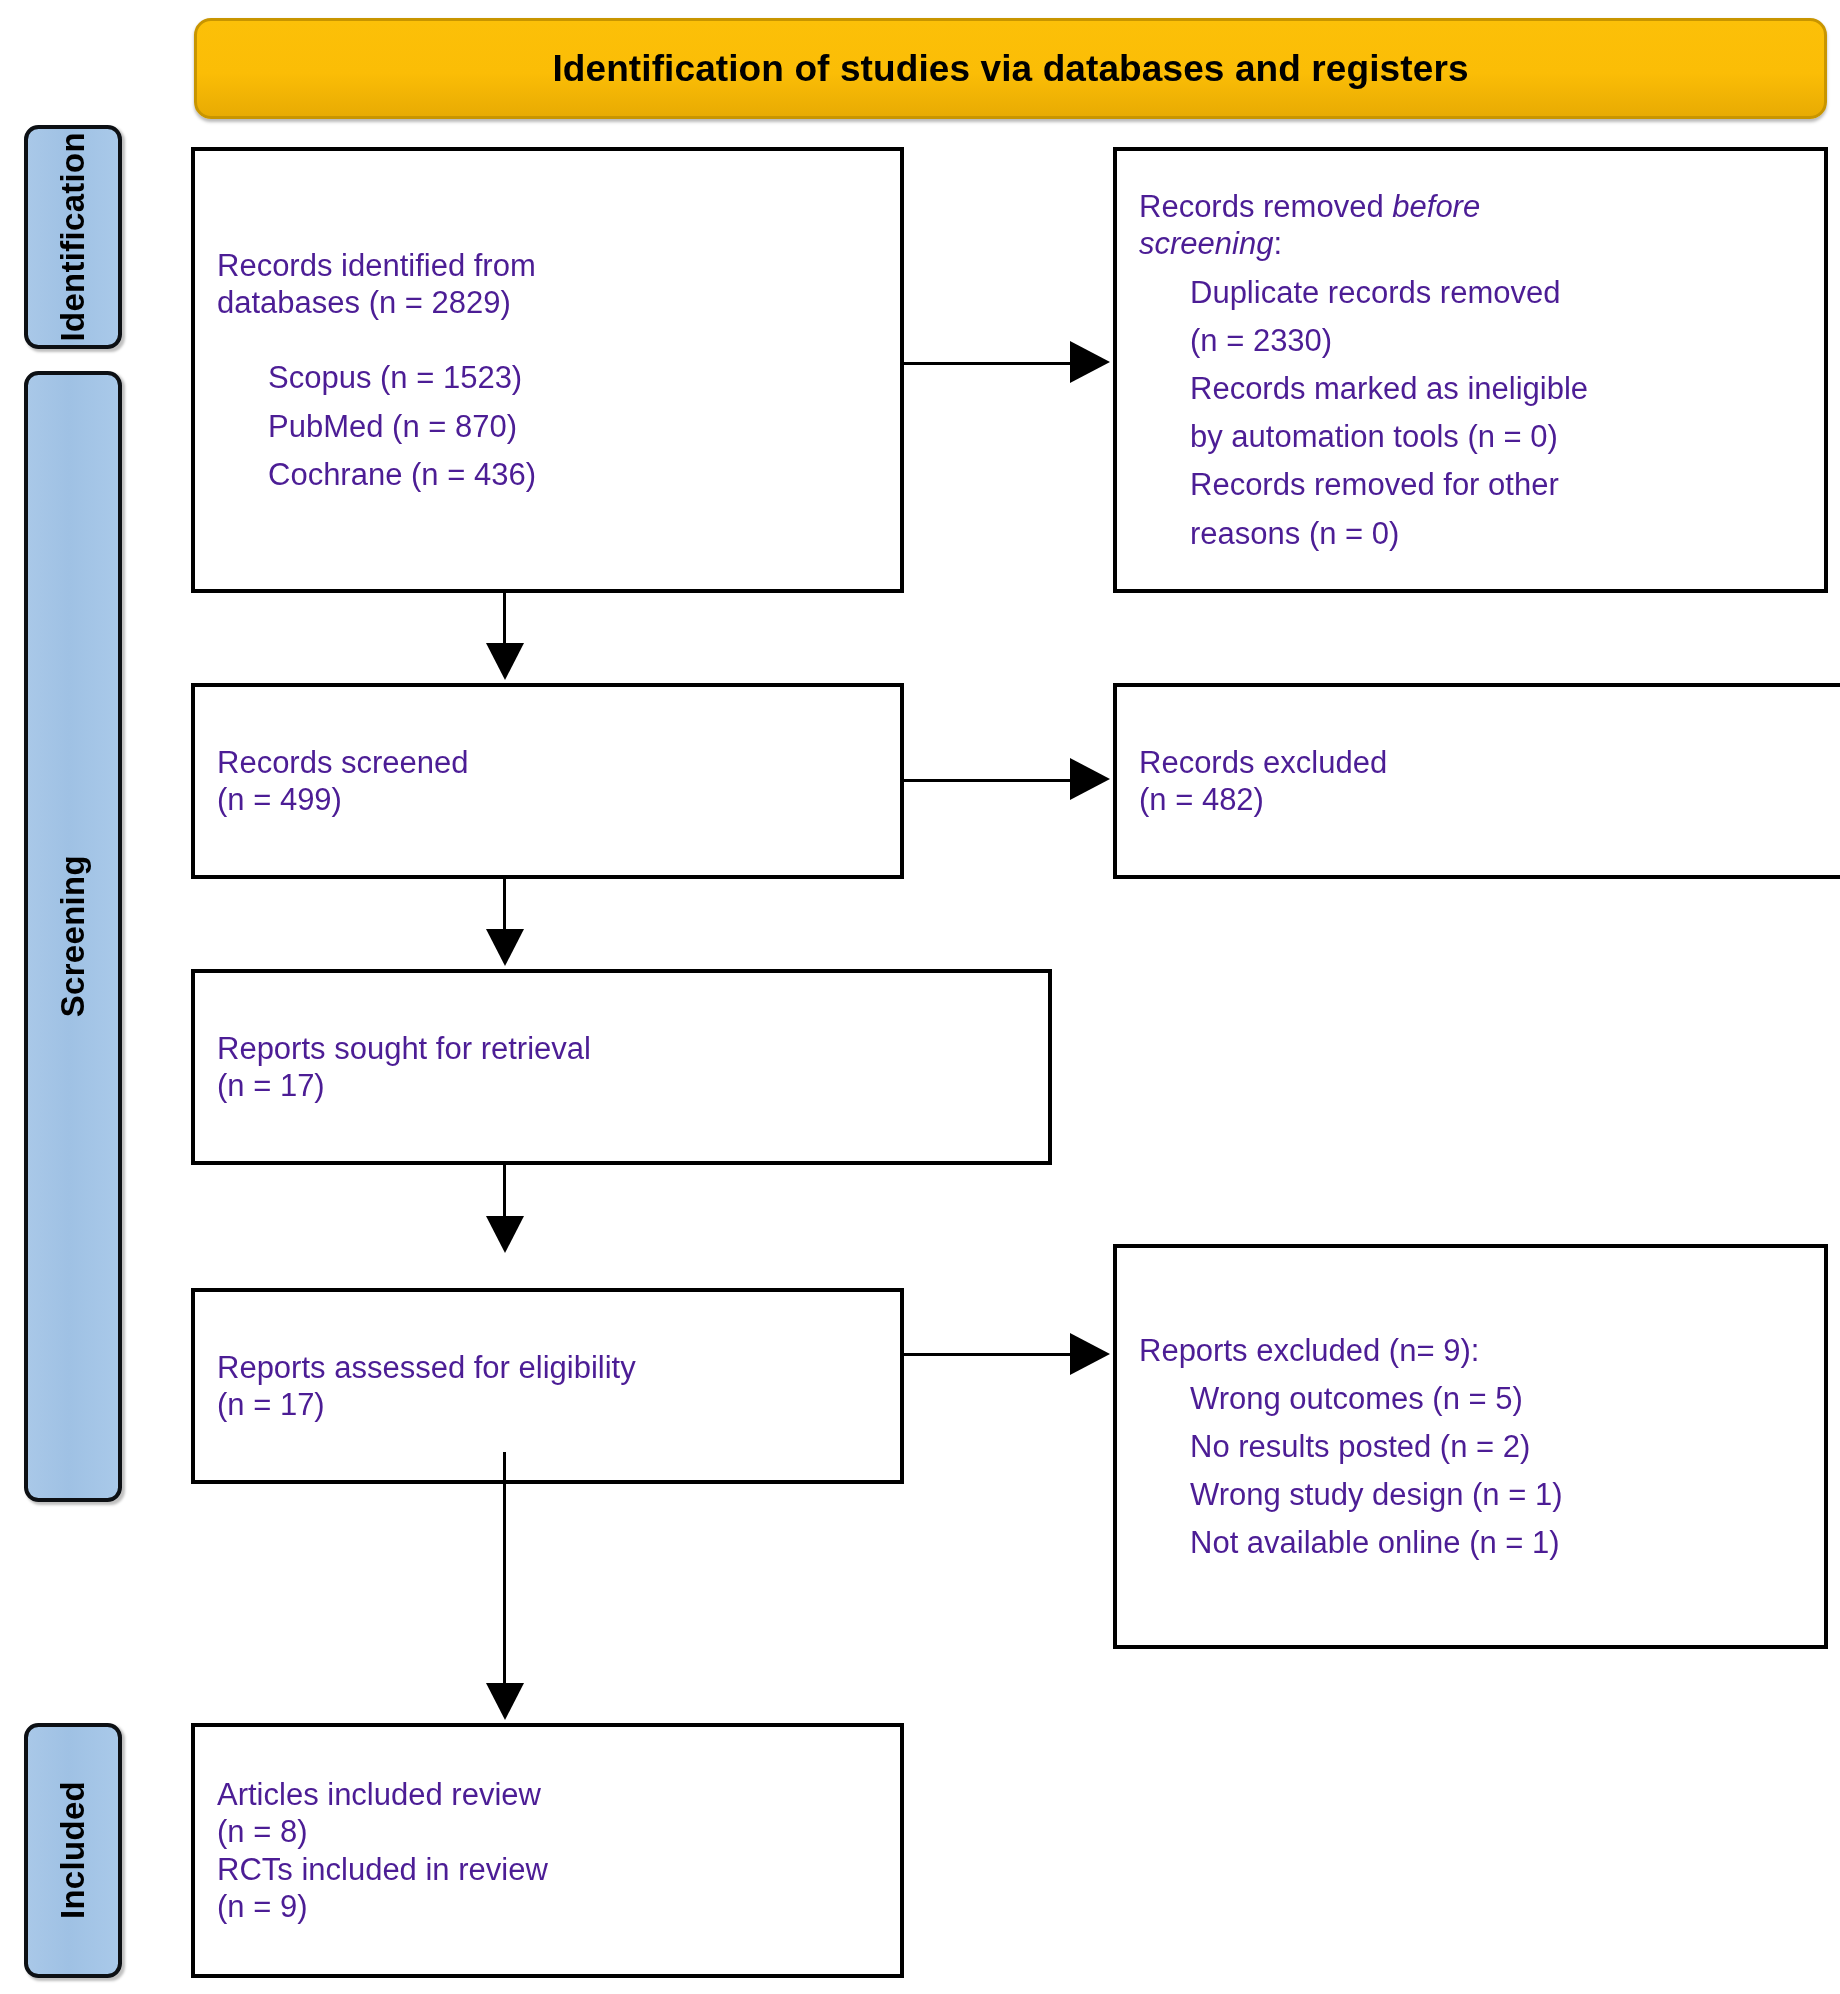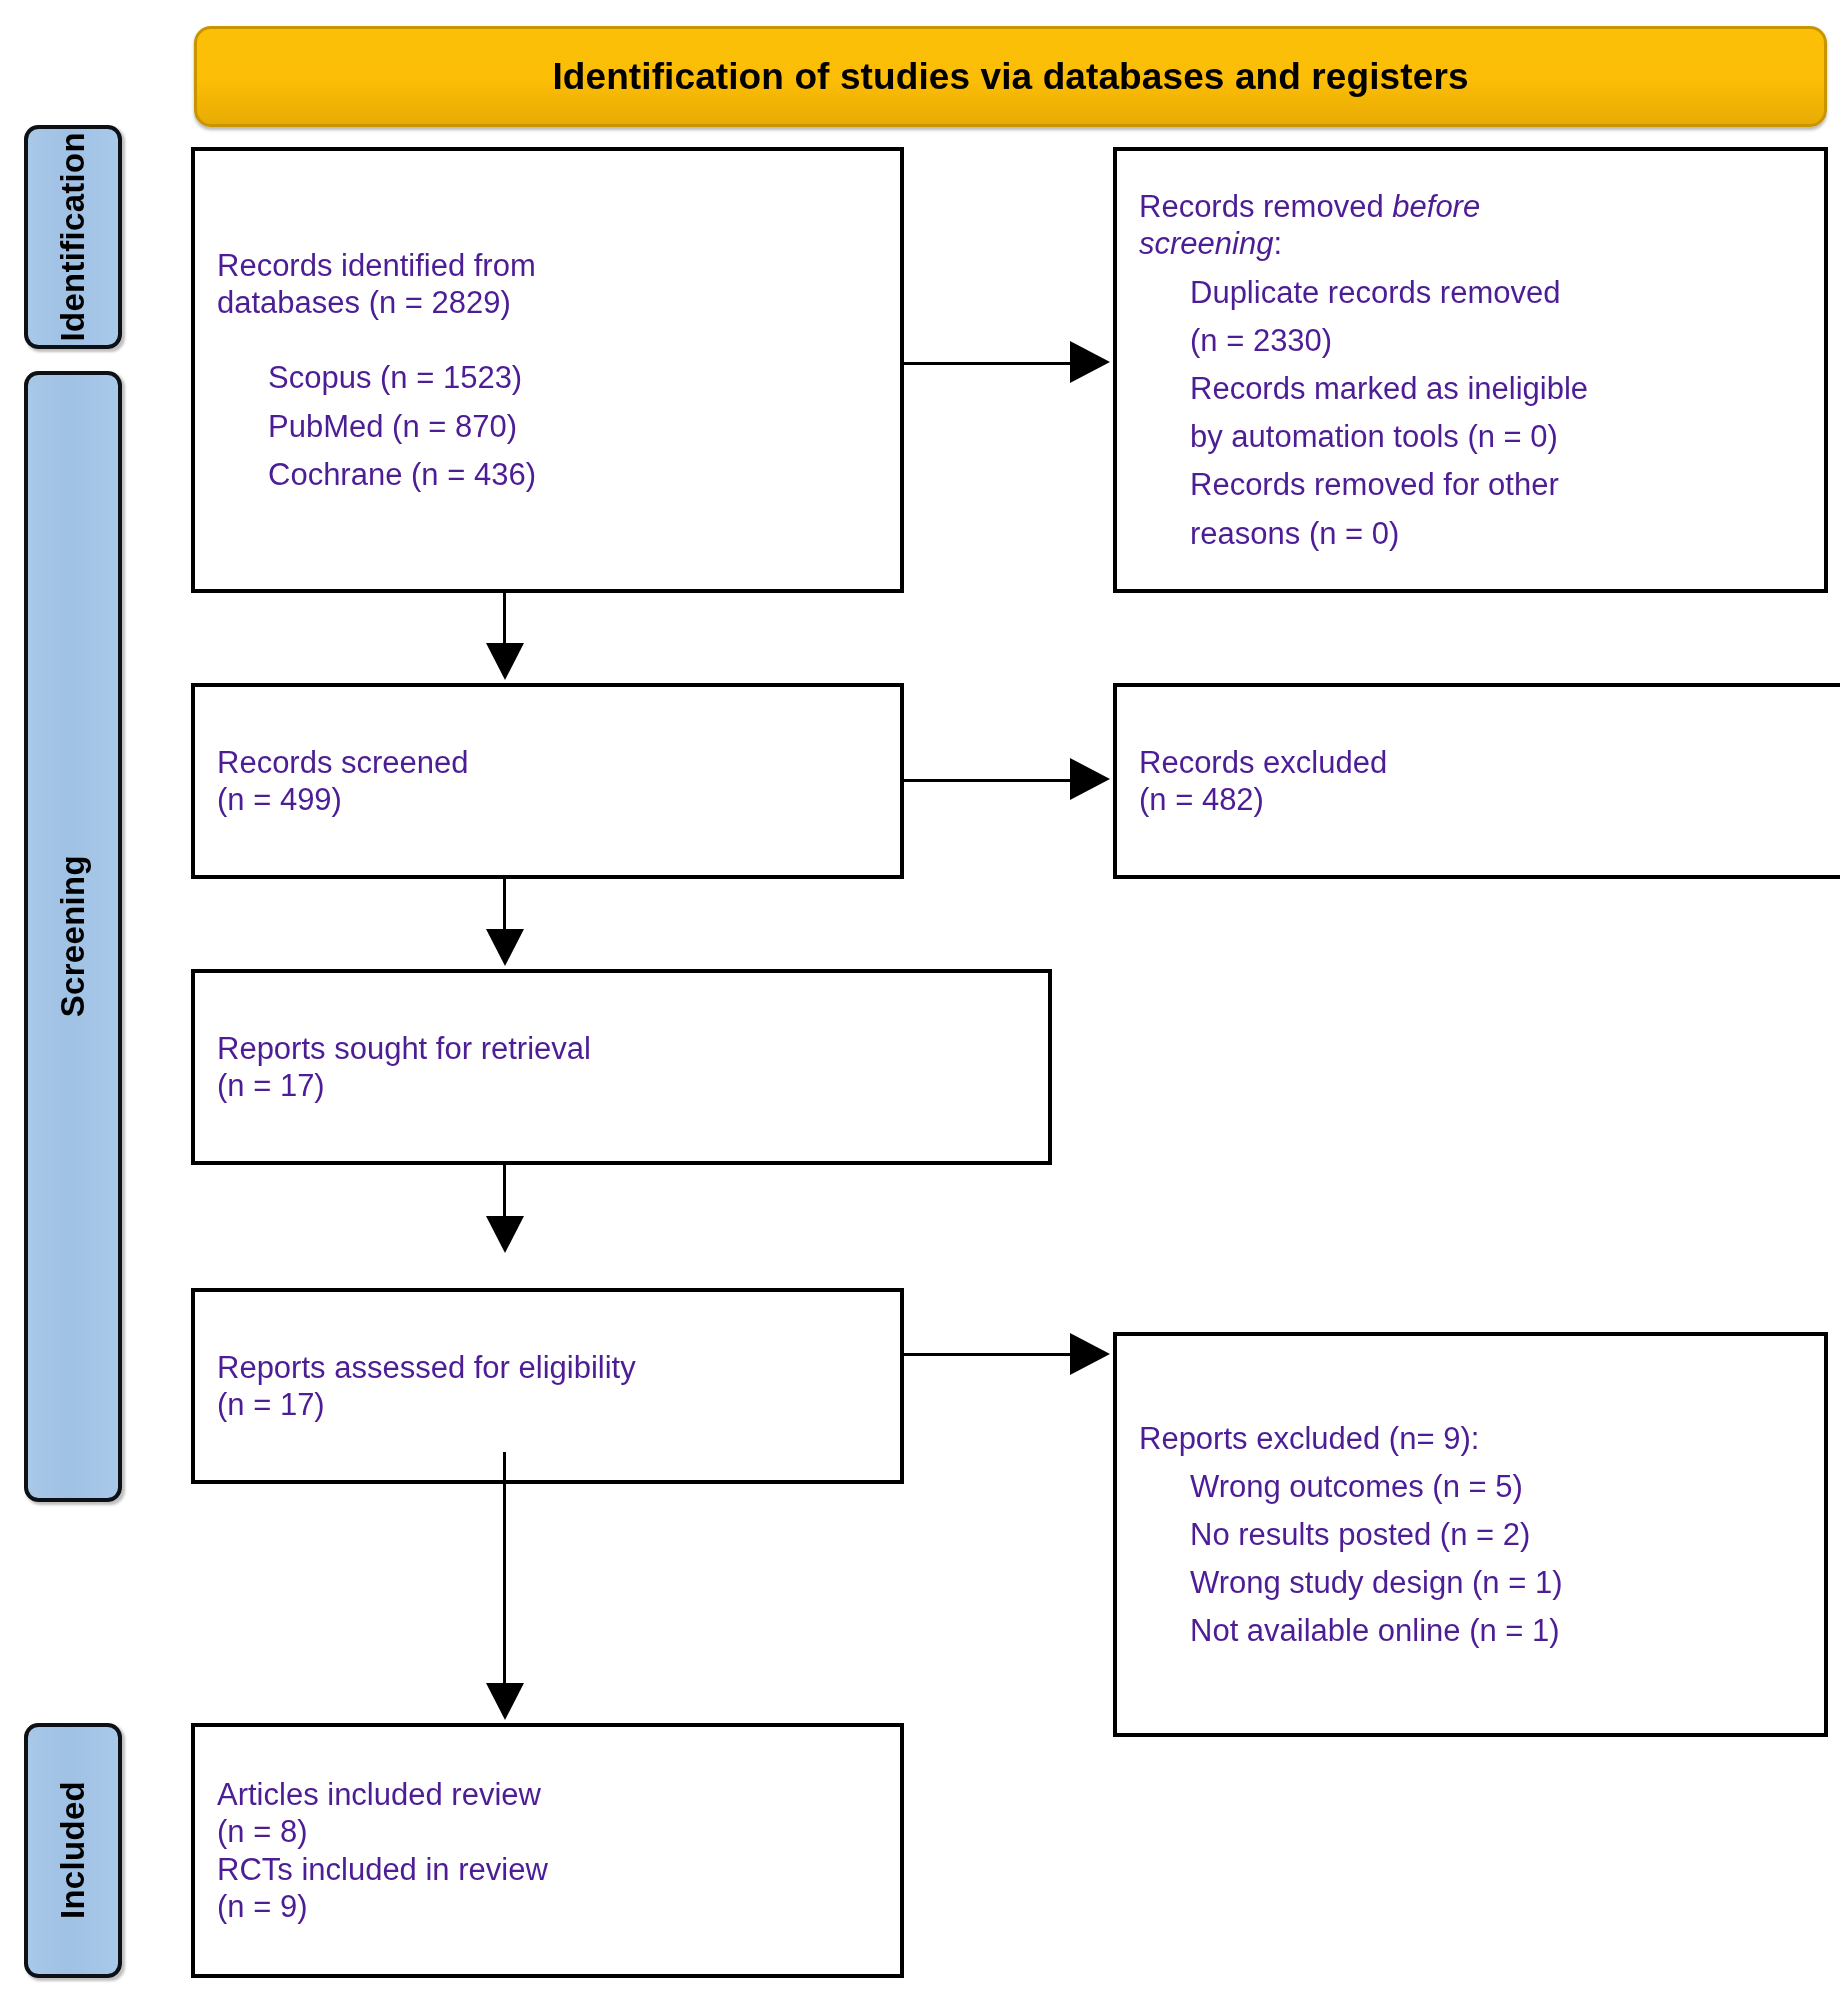--- a/index.html
+++ b/index.html
@@ -9,21 +9,21 @@
     position:relative;
     width:1841px;
     height:1995px;
     background:#ffffff;
     overflow:hidden;
   }
 
   
   .banner{
     position:absolute;
-    left:194px; top:26px;
+    left:194px; top:18px;
     width:1633px; height:101px;
     background:linear-gradient(180deg,#fcc008 0%,#fbbd06 55%,#e8ab03 100%);
     border:3.3px solid #c89500;
     border-radius:17px;
     box-sizing:border-box;
     display:flex; align-items:center; justify-content:center;
     box-shadow:0 2.6px 3.3px rgba(0,0,0,.28);
   }
   .banner-text{
     font-size:37px;
@@ -79,21 +79,21 @@
   .box p.indent{ padding-left:51px;margin-top:11px; }
   .gap{ height:27px; }
 
   
   #box-identified   { left:191px;  top:147px;  width:713px; height:446px;  }
   #box-removed      { left:1113px; top:147px;  width:715px; height:446px;  }
   #box-screened     { left:191px;  top:683px; width:713px; height:196px;  }
   #box-excluded     { left:1113px; top:683px; width:848px; height:196px;  }
   #box-sought       { left:191px;  top:969px; width:861px; height:196px;  }
   #box-assessed     { left:191px;  top:1256px; width:713px; height:196px;margin-top:32px;  }
-  #box-rep-excluded { left:1113px; top:1332px; width:715px; height:405px;  }
+  #box-rep-excluded { left:1113px; top:1244px; width:715px; height:405px;  }
   #box-included     { left:191px;  top:1723px; width:713px; height:255px;  }
 
   
   .vline{
     position:absolute;
     left:503px;
     width:3.3px;
     background:#000;
   }
   .varrow{

